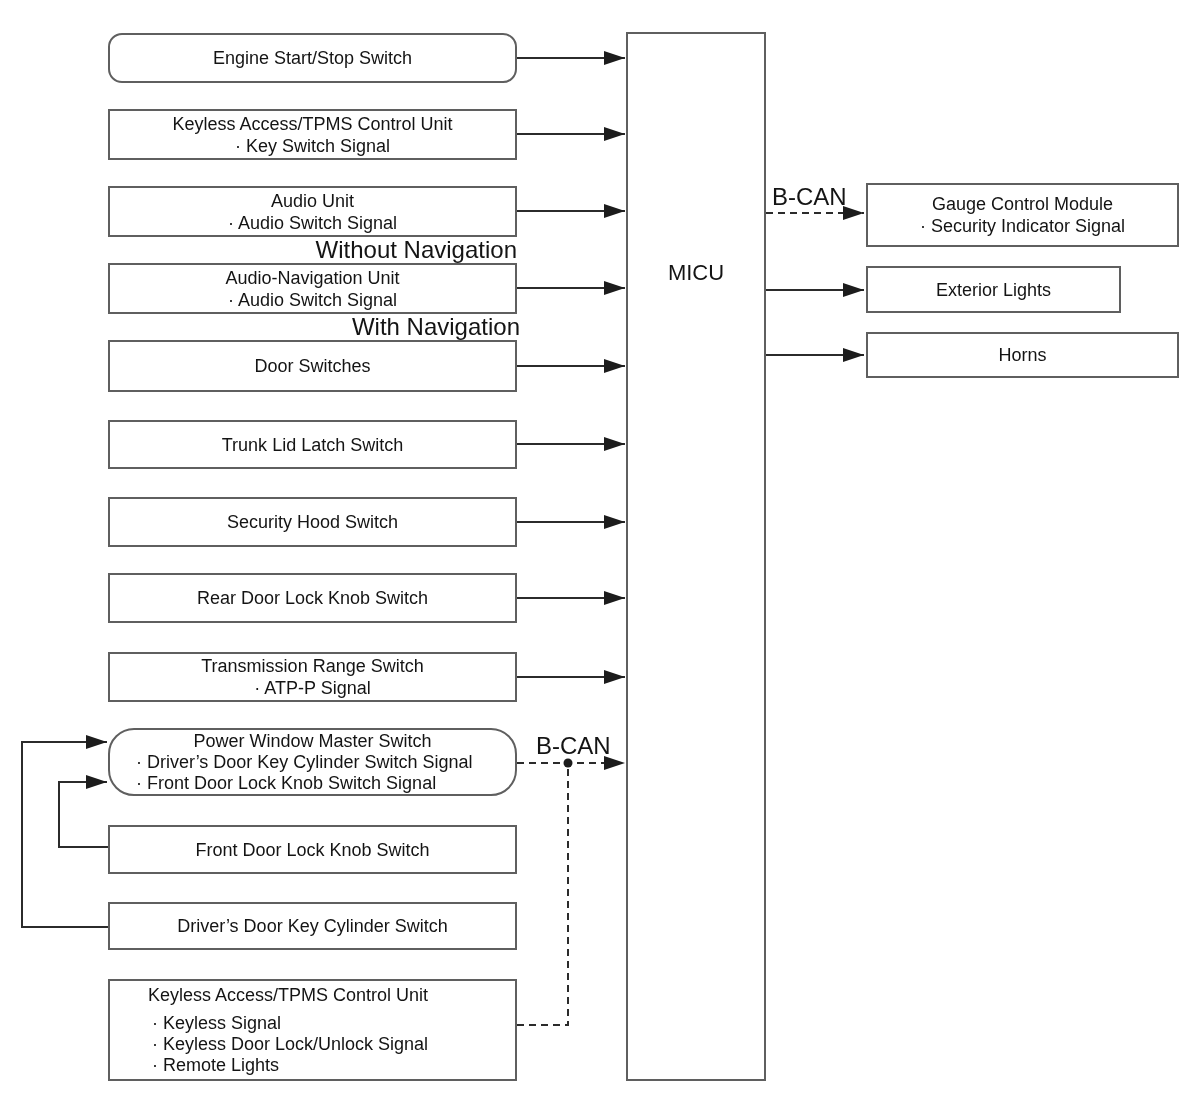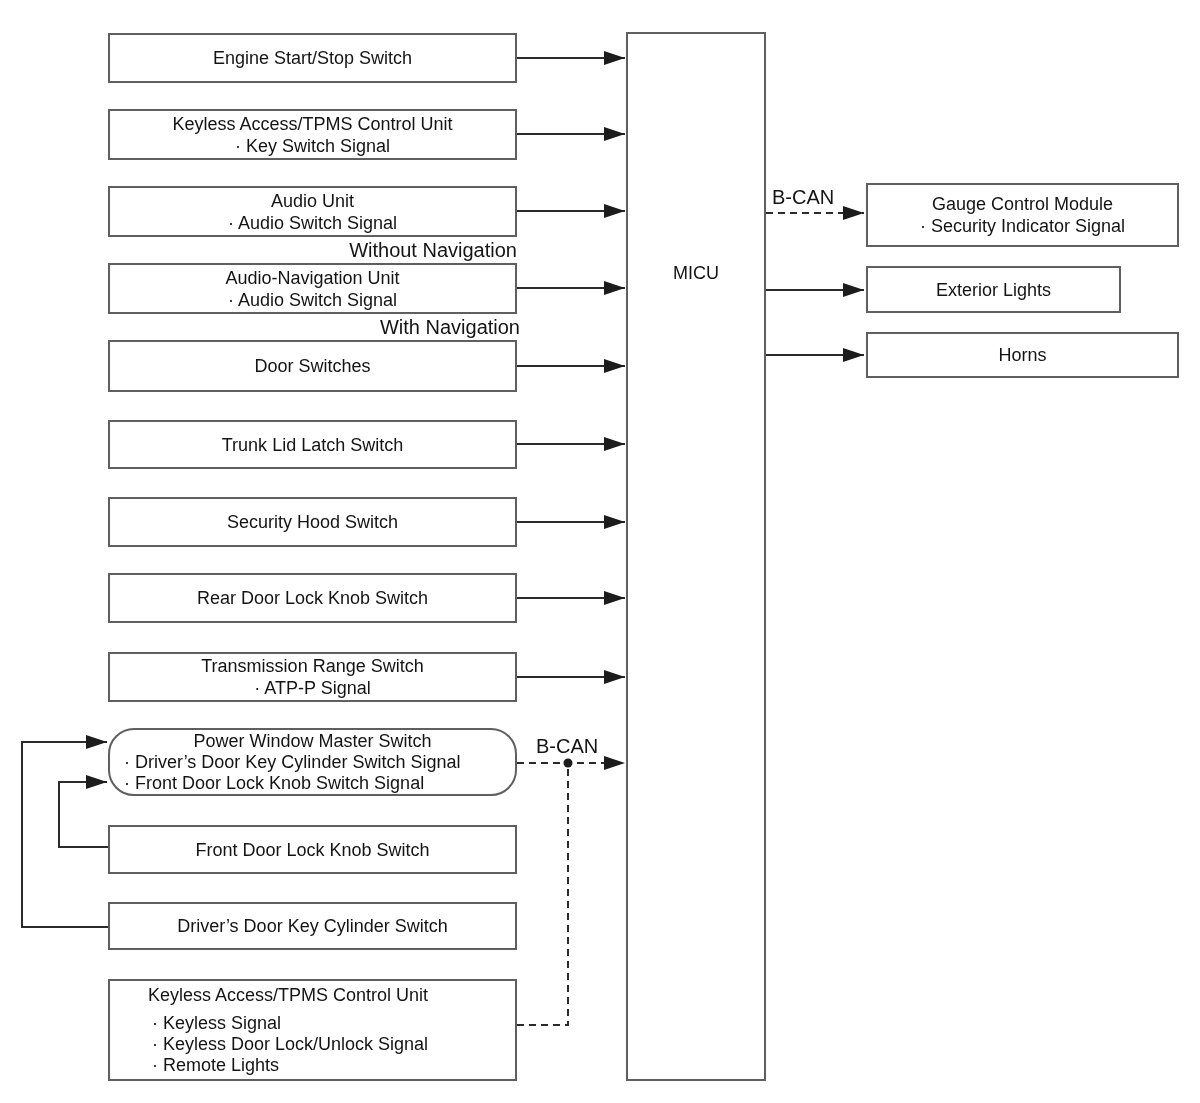--- a/index.html
+++ b/index.html
@@ -22,32 +22,32 @@
     display:flex;flex-direction:column;
     justify-content:center;align-items:center;
     font-size:18px;line-height:22px;
     text-align:center;
   }
   .node .title{display:block;}
   .node .bullet{display:block;}
   
   .node.pwms{align-items:stretch;line-height:21px;border-radius:26px;}
   .node.pwms .title{text-align:center;}
-  .node.pwms .bullets{text-align:left;padding-left:14px;}
+  .node.pwms .bullets{text-align:left;padding-left:14px;margin-left:12px;}
   
   .node.keyless-bottom{align-items:flex-start;text-align:left;padding-left:38px;}
   .node.keyless-bottom .title{line-height:22px;margin-bottom:7px;}
   .node.keyless-bottom .bullets{margin-left:4px;line-height:21px;}
   .micu-label{
     position:absolute;top:228px;left:0;width:100%;
-    text-align:center;font-size:18px;line-height:22px;
+    text-align:center;font-size:22px;line-height:22px;
   }
   .note{
     position:absolute;z-index:3;
-    font-size:20px;line-height:18px;white-space:nowrap;
+    font-size:24px;line-height:18px;white-space:nowrap;
   }
   .note.right-aligned{text-align:left;}
 </style>
 </head>
 <body>
 
 <div class="canvas">
 
   <svg class="wires" width="1200" height="1103" viewBox="0 0 1200 1103">
     <defs>
@@ -72,21 +72,21 @@
     <circle cx="568" cy="763" r="4.5" fill="#1c1c1c"></circle>
 
     <line class="wire dashed" x1="766" y1="213" x2="864" y2="213" marker-end="url(#ah)"></line>
     <line class="wire" x1="766" y1="290" x2="864" y2="290" marker-end="url(#ah)"></line>
     <line class="wire" x1="766" y1="355" x2="864" y2="355" marker-end="url(#ah)"></line>
 
     <polyline class="wire" points="108,927 22,927 22,742 107,742" marker-end="url(#ah)"></polyline>
     <polyline class="wire" points="108,847 59,847 59,782 107,782" marker-end="url(#ah)"></polyline>
   </svg>
 
-  <div class="node" style="left:108px;top:33px;width:409px;height:50px;">
+  <div class="node" style="left:108px;top:33px;width:409px;height:50px;border-radius:14px;">
     <span class="title">Engine Start/Stop Switch</span>
   </div>
 
   <div class="node" style="left:108px;top:109px;width:409px;height:51px;">
     <span class="title">Keyless Access/TPMS Control Unit</span>
     <span class="bullet">· Key Switch Signal</span>
   </div>
 
   <div class="node" style="left:108px;top:186px;width:409px;height:51px;">
     <span class="title">Audio Unit</span>

